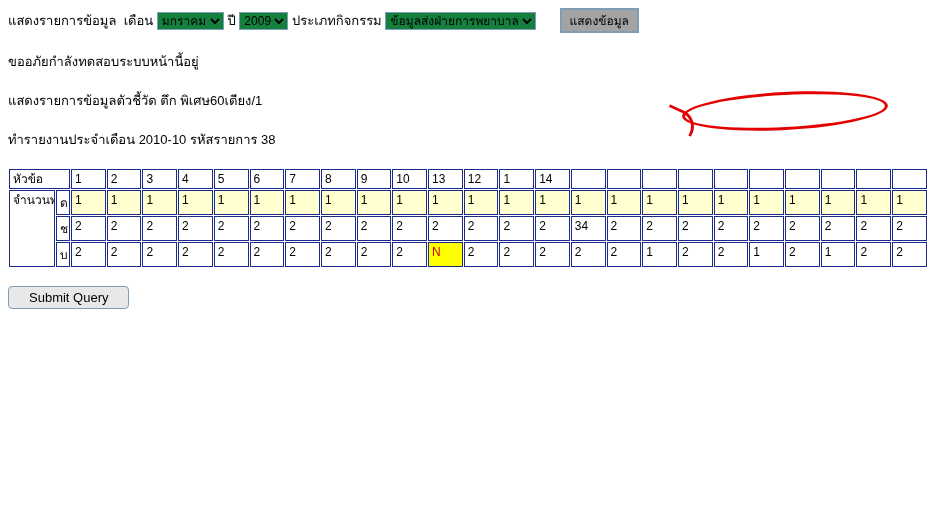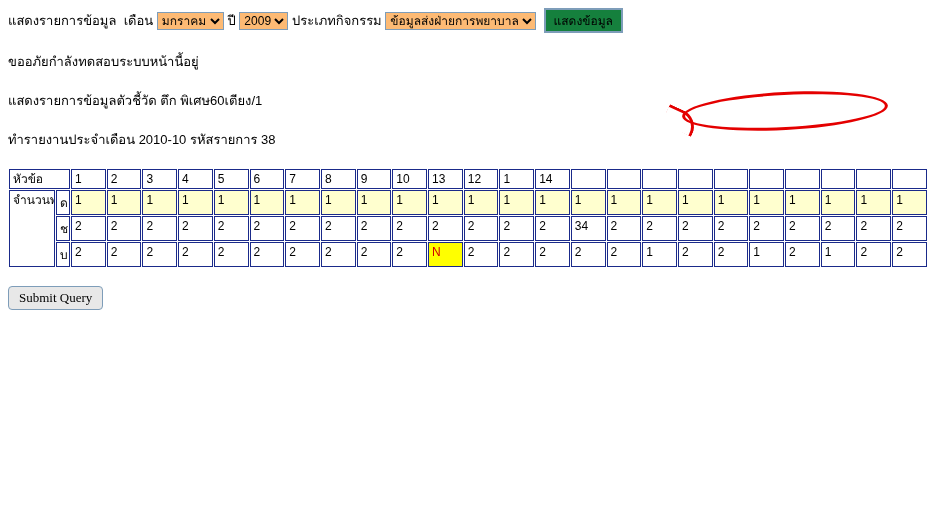--- a/index.html
+++ b/index.html
@@ -12,30 +12,31 @@
     .filter-row {
       margin-bottom: 2px;
     }
     .filter-row span, .filter-row select, .filter-row button {
       vertical-align: middle;
     }
     select {
       font-family: inherit;
       font-size: 12px;
       border: 1px solid #7e9db9;
-      background: #fdba74;
+      background: #15803d;
     }
     .show-btn {
       font-family: inherit;
       font-size: 12px;
       border: 2px solid #7e9db9;
-      background: #15803d;
+      background: #a3a3a3;
       padding: 1px 8px;
       border-radius: 0;
       cursor: pointer;
+      margin-left: 16px;
     }
     .info-line {
       margin: 18px 0;
     }
     table.data {
       border-collapse: separate;
       border-spacing: 1px;
       width: 920px;
       table-layout: fixed;
       margin-top: 14px;
@@ -63,25 +64,25 @@
     }
     tr.row-d td.cell {
       background: #ffffcf;
     }
     td.highlight {
       background: #ffff00 !important;
       color: #d00000;
     }
     .submit-btn {
       margin-top: 18px;
-      font-family: Liberation Serif, serif;
+      font-family: Liberation Sans, sans-serif;
       font-size: 13px;
       border: 1px solid #7e9db9;
       background: #e8e8e8;
-      padding: 3px 10px;
+      padding: 3px 20px;
       border-radius: 4px;
       cursor: pointer;
     }
     .annotation {
       position: absolute;
       pointer-events: none;
     }
     .red-ellipse {
       border: 3px solid #e40000;
       border-radius: 50%;

